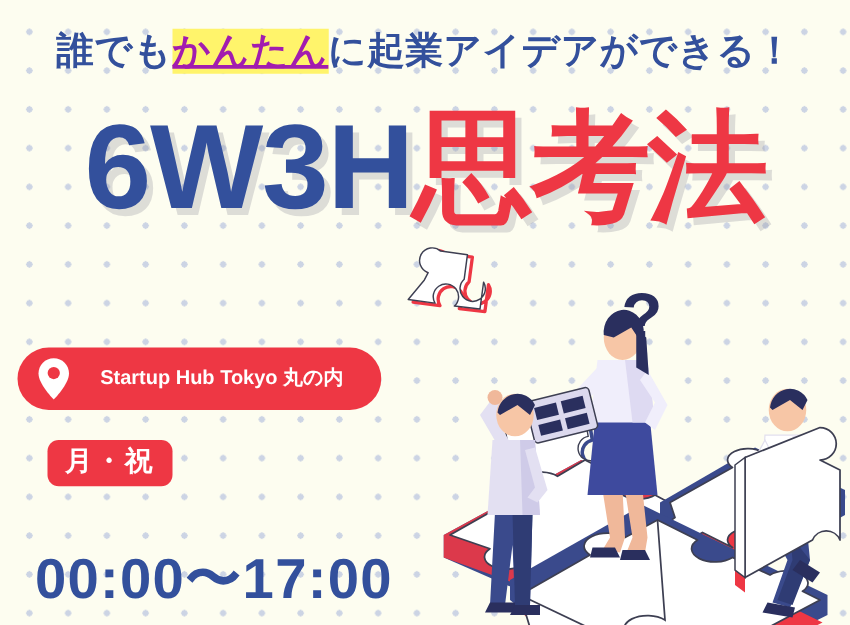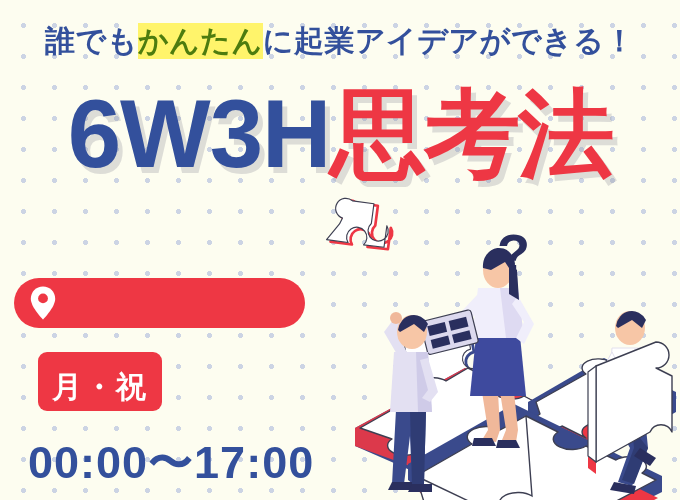--- a/index.html
+++ b/index.html
@@ -28,23 +28,24 @@
     width: 680px;
     text-align: center;
     font-size: 30px;
     font-weight: bold;
     letter-spacing: 0.5px;
     color: #33509c;
     white-space: nowrap;
     line-height: 1;
   }
   .tagline .hl {
-    color: #4d7c0f;
+    color: #a21caf;
     background: #fff46b;
     padding: 1px 0 2px 0;
+    text-decoration: underline;
   }
 
   
   .title {
     position: absolute;
     left: 0;
     top: 86px;
     width: 680px;
     text-align: center;
     font-size: 96px;
@@ -108,23 +109,23 @@
     font-weight: bold;
     line-height: 0.82;
     letter-spacing: 1px;
   }
   .day-badge {
     margin-left: 12px;
     margin-bottom: 8px;
     background: #ee3744;
     border-radius: 9px;
     color: #ffffff;
-    font-size: 30px;
-    font-weight: bold;
-    padding: 20px 14px 9px 14px;
+    font-size: 22px;
+    font-weight: bold;
+    padding: 6px 14px 9px 14px;
     line-height: 1;
     letter-spacing: 2px;
     white-space: nowrap;
   }
 
   
   .time-text {
     position: absolute;
     left: 28px;
     top: 440px;
@@ -160,20 +161,21 @@
   </div>
 
   <div class="venue-pill">
     <span class="pin-icon">
       <svg viewBox="0 0 26 34" width="26" height="34">
         <path d="M13 0.5 C6.1 0.5 0.8 5.9 0.8 12.7 C0.8 21.3 13 33.5 13 33.5 C13 33.5 25.2 21.3 25.2 12.7 C25.2 5.9 19.9 0.5 13 0.5 Z" fill="#ffffff"></path>
         <circle cx="13" cy="12.4" r="4.9" fill="#ee3744"></circle>
       </svg>
     </span>
     <span class="venue-text">
+      <span>Startup Hub Tokyo 丸の内</span>
     </span>
   </div>
 
   <div class="date-row">
     <span class="day-badge">月・祝</span>
   </div>
 
   <div class="time-text">00:00〜17:00</div>
 
   <div class="illustration">

